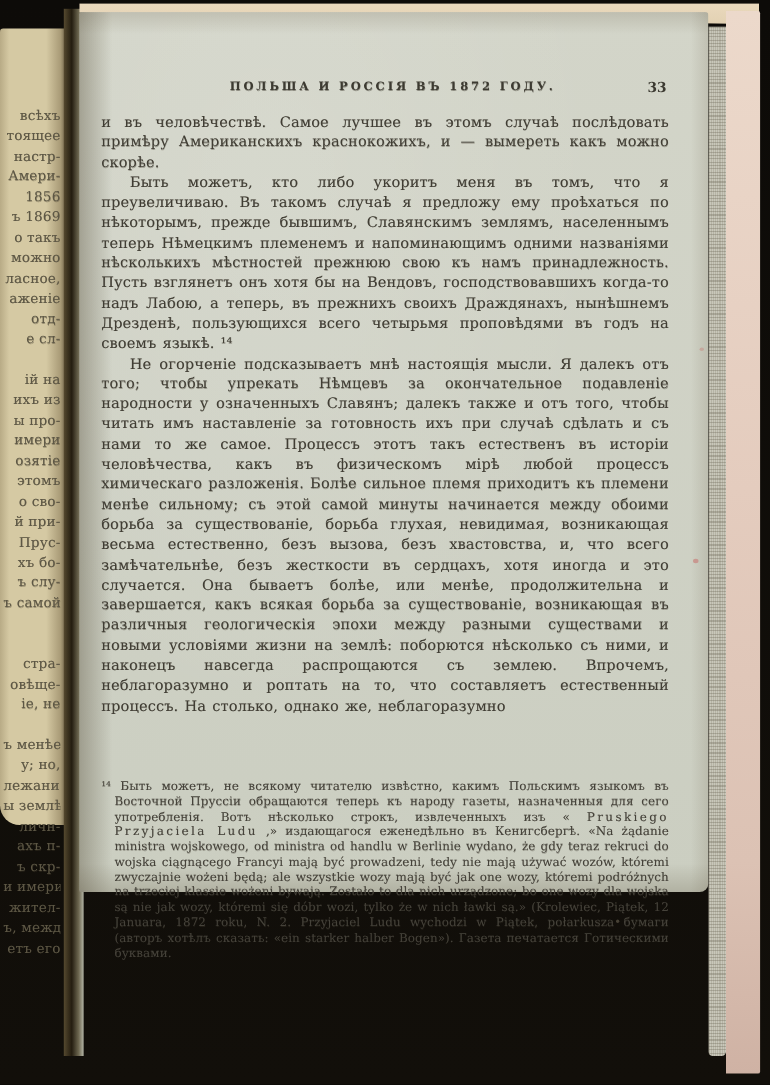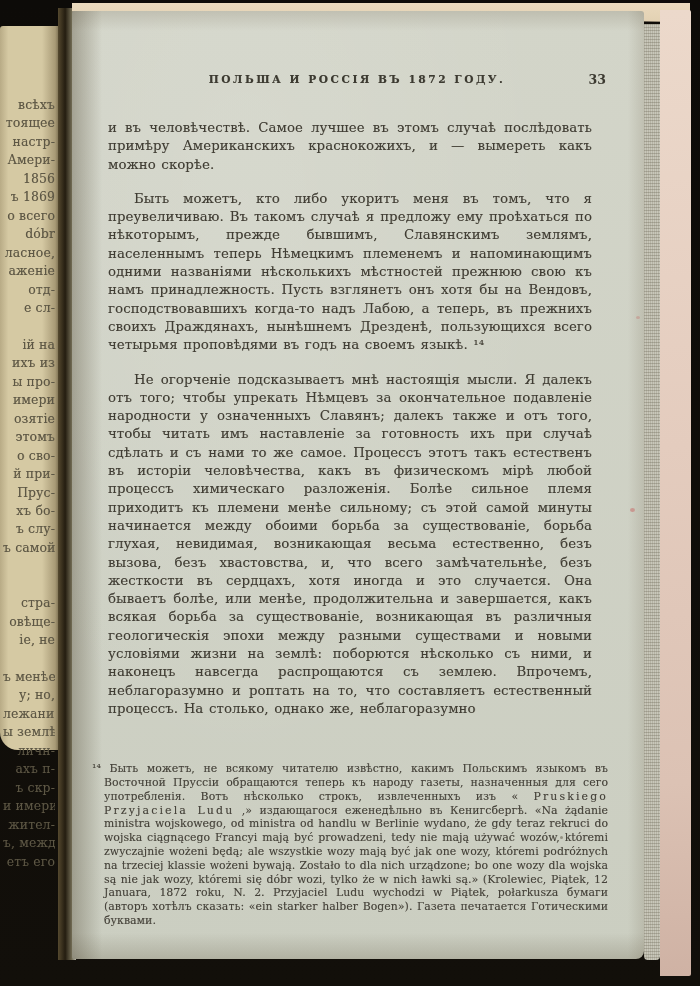--- a/index.html
+++ b/index.html
@@ -31,21 +31,21 @@
     background:linear-gradient(to right,#55492f,#241d10 40%,#6d6750 75%,#b4b5a6 100%);
   }
   
   .top-edge{
     position:absolute;left:72px;top:3px;width:618px;height:34px;
     background:linear-gradient(#ead9bd,#dccbab);
     clip-path:polygon(0 0,100% 0,100% 100%,96% 55%,2% 28%,0 24%);
   }
   
   .page{
-    position:absolute;left:72px;top:11px;width:572px;height:948px;
+    position:absolute;left:72px;top:11px;width:572px;height:800px;
     border-radius:2px 3px 8px 2px;
     background:
       linear-gradient(to right, rgba(84,76,56,.38), rgba(84,76,56,0) 30px),
       linear-gradient(to left, rgba(118,108,86,.20), rgba(118,108,86,0) 16px),
       linear-gradient(to bottom, rgba(118,108,86,.22), rgba(118,108,86,0) 20px),
       linear-gradient(to top, rgba(100,92,70,.25), rgba(100,92,70,0) 26px),
       radial-gradient(ellipse at 30% 20%, rgba(255,255,255,.10), rgba(255,255,255,0) 55%),
       linear-gradient(var(--paper,#d3d5c9), #cbcec1);
     color:var(--ink,#403d34);
   }
@@ -53,28 +53,28 @@
   .header{position:relative;height:30px;}
   .running-title{
     text-align:center;font-size:10.5px;font-weight:700;letter-spacing:2.6px;
     color:#3c3a31;padding-left:14px;
     text-shadow:.3px .3px .4px rgba(60,56,44,.45);
   }
   .page-number{
     position:absolute;right:2px;top:-1px;font-size:12.5px;font-weight:700;color:#3c3a31;text-align:right;
   }
   .body-text p{
-    margin:16px;text-align:justify;
+    margin:0;text-align:justify;
     font-size:13.2px;line-height:18.3px;letter-spacing:.15px;word-spacing:1.2px;
     text-shadow:.35px .35px .5px rgba(62,58,46,.38);
   }
   .body-text p.indent{text-indent:26px;}
   .body-text p.noindent{text-indent:0;}
   .footnote{
-    margin-top:44px;text-align:justify;
+    margin-top:56px;text-align:justify;
     font-size:10.8px;line-height:13.8px;letter-spacing:.1px;word-spacing:.6px;
     color:#45423a;
     text-shadow:.3px .3px .45px rgba(62,58,46,.35);
     padding-left:12px;text-indent:-12px;
   }
   .footnote .spaced{letter-spacing:2.2px;}
   
   .page-edges{
     position:absolute;left:644px;top:24px;width:16px;height:936px;
     background-color:#c8c7ba;
@@ -106,23 +106,23 @@
         <div class="frag">тоящее</div>
 
         <div class="frag">настр-</div>
 
         <div class="frag">Амери-</div>
 
         <div class="frag">1856</div>
 
         <div class="frag">ъ 1869</div>
 
-        <div class="frag">о всего</div>
-
-        <div class="frag">dóbr</div>
+        <div class="frag">о такъ</div>
+
+        <div class="frag">можно</div>
 
         <div class="frag">ласное,</div>
 
         <div class="frag">аженіе</div>
 
         <div class="frag">отд-</div>
 
         <div class="frag">е сл-</div>
 
         <div class="frag"></div>

